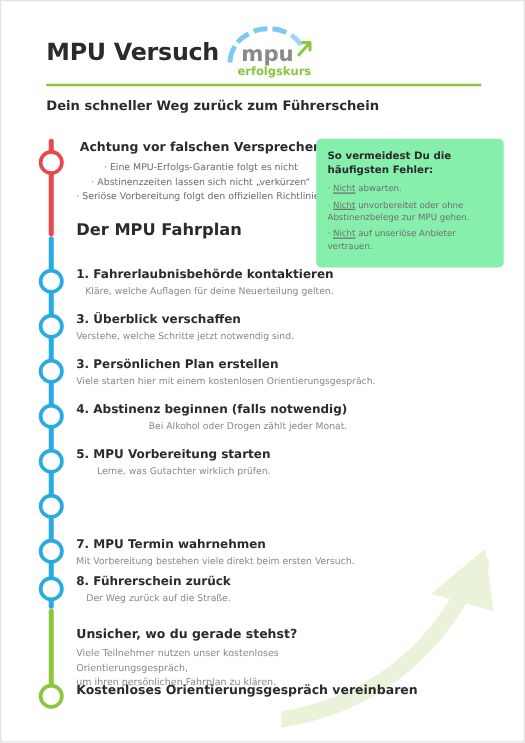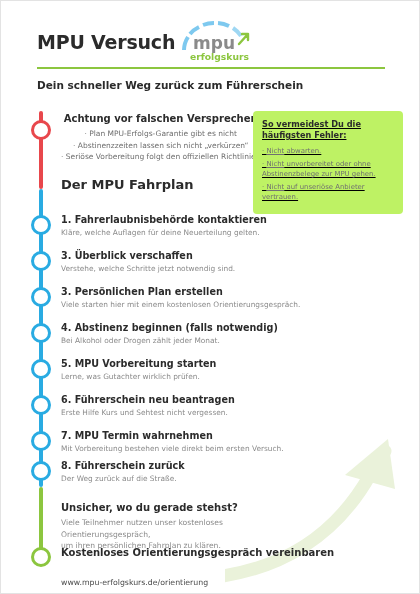--- a/index.html
+++ b/index.html
@@ -88,20 +88,21 @@
     white-space:nowrap;
   }
 
   .step-title{
     font-size:9.6px;font-weight:bold;color:#2b2b2b;
     white-space:nowrap;margin:0;
   }
   .step-desc{
     font-size:7.4px;color:#8a8a8a;margin:2.5px 0 0 0;
     white-space:nowrap;
+    text-align:right;
   }
 
   .h-cta{
     font-size:10px;font-weight:bold;color:#2b2b2b;margin:0 0 4px 0;
     white-space:nowrap;
   }
   .cta-desc{
     font-size:7.6px;color:#8a8a8a;line-height:11.5px;margin:0;
   }
   .cta-link-title{
@@ -110,25 +111,24 @@
   }
   .cta-url{
     font-size:7.8px;color:#4a4a4a;margin:0;white-space:nowrap;
   }
 
   
   .warnbox{
     position:absolute;left:252px;top:110px;
     width:150px;
     box-sizing:border-box;
-    background:#bef264;
+    background:#86efac;
     border-radius:4px;
     padding:8px 9px 9px 9px;
     z-index:2;
-    text-decoration:underline;
   }
   .warnbox-title{
     font-size:8.2px;font-weight:bold;color:#2b2b2b;
     line-height:11px;margin:0 0 5px 0;
   }
   .warnbox-list{margin:0;padding:0;list-style:none;}
   .warnbox-list li{
     font-size:6.9px;color:#707070;line-height:10.5px;
     margin-bottom:2px;
   }
@@ -176,21 +176,21 @@
   <div class="dot dot-blue" style="top:322px;"></div>
   <div class="dot dot-blue" style="top:358px;"></div>
   <div class="dot dot-blue" style="top:394px;"></div>
   <div class="dot dot-blue" style="top:430px;"></div>
   <div class="dot dot-blue" style="top:460px;"></div>
   <div class="dot dot-green" style="top:546px;"></div>
 
   <div class="block" style="top:112px;text-align:center;">
     <div class="h-warn">Achtung vor falschen Versprechen</div>
     <ul class="bullets">
-      <li>Plan MPU-Erfolgs-Garantie gibt es nicht</li>
+      <li>Eine MPU-Erfolgs-Garantie folgt es nicht</li>
       <li>Abstinenzzeiten lassen sich nicht „verkürzen“</li>
       <li>Seriöse Vorbereitung folgt den offiziellen Richtlinien</li>
     </ul>
   </div>
 
   <div class="warnbox">
     <div class="warnbox-title">So vermeidest Du die häufigsten Fehler:</div>
     <ul class="warnbox-list">
       <li><u>Nicht</u><span> abwarten.</span></li>
       <li><u>Nicht</u><span> unvorbereitet oder ohne Abstinenzbelege zur MPU gehen.</span></li>
@@ -215,37 +215,32 @@
     <p class="step-desc">Viele starten hier mit einem kostenlosen Orientierungsgespräch.</p>
   </div>
   <div class="block" style="top:321px;">
     <p class="step-title">4. Abstinenz beginnen (falls notwendig)</p>
     <p class="step-desc">Bei Alkohol oder Drogen zählt jeder Monat.</p>
   </div>
   <div class="block" style="top:357px;">
     <p class="step-title">5. MPU Vorbereitung starten</p>
     <p class="step-desc">Lerne, was Gutachter wirklich prüfen.</p>
   </div>
-  <div class="block" style="top:393px;">
-    <p class="step-title">6. Führerschein neu beantragen</p>
-    <p class="step-desc">Erste Hilfe Kurs und Sehtest nicht vergessen.</p>
-  </div>
   <div class="block" style="top:429px;">
     <p class="step-title">7. MPU Termin wahrnehmen</p>
     <p class="step-desc">Mit Vorbereitung bestehen viele direkt beim ersten Versuch.</p>
   </div>
   <div class="block" style="top:459px;">
     <p class="step-title">8. Führerschein zurück</p>
     <p class="step-desc">Der Weg zurück auf die Straße.</p>
   </div>
 
   <div class="block" style="top:501px;width:250px;">
     <p class="h-cta">Unsicher, wo du gerade stehst?</p>
     <p class="cta-desc">Viele Teilnehmer nutzen unser kostenloses Orientierungsgespräch,</p>
     <p class="cta-desc">um ihren persönlichen Fahrplan zu klären.</p>
   </div>
 
   <div class="block" style="top:546px;">
     <p class="cta-link-title">Kostenloses Orientierungsgespräch vereinbaren</p>
-    <p class="cta-url">www.mpu-erfolgskurs.de/orientierung</p>
   </div>
 
 </div>
 
 </body></html>

